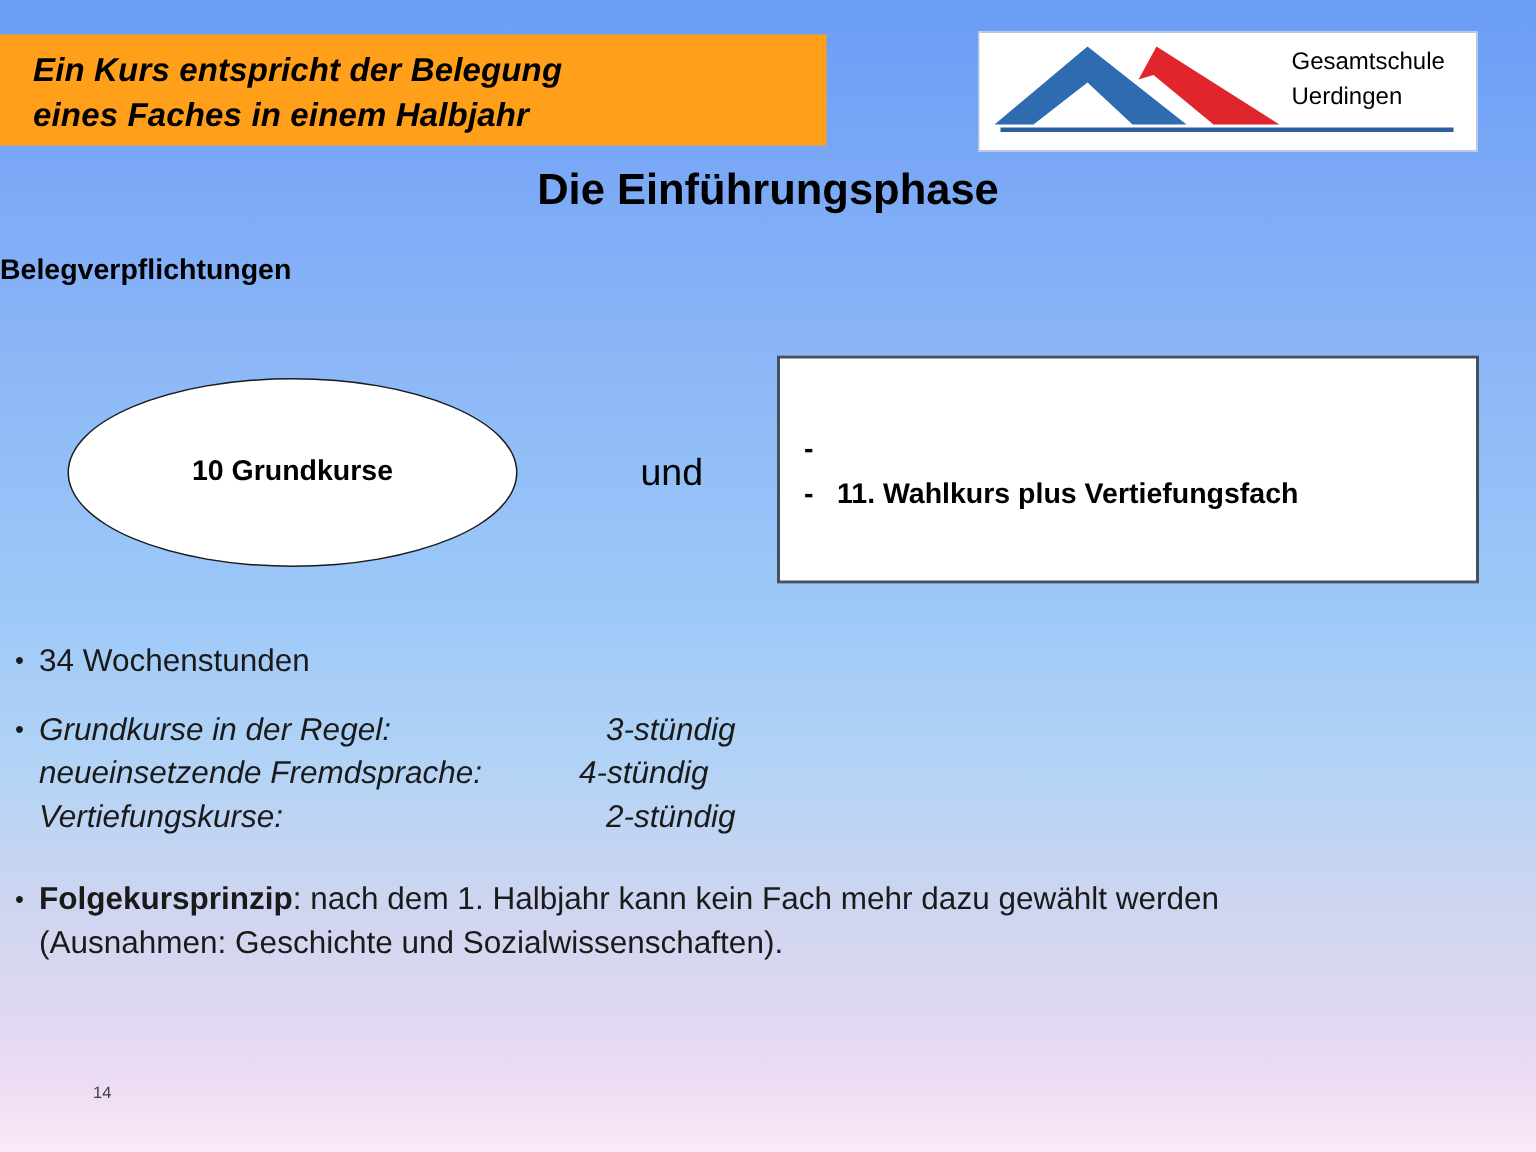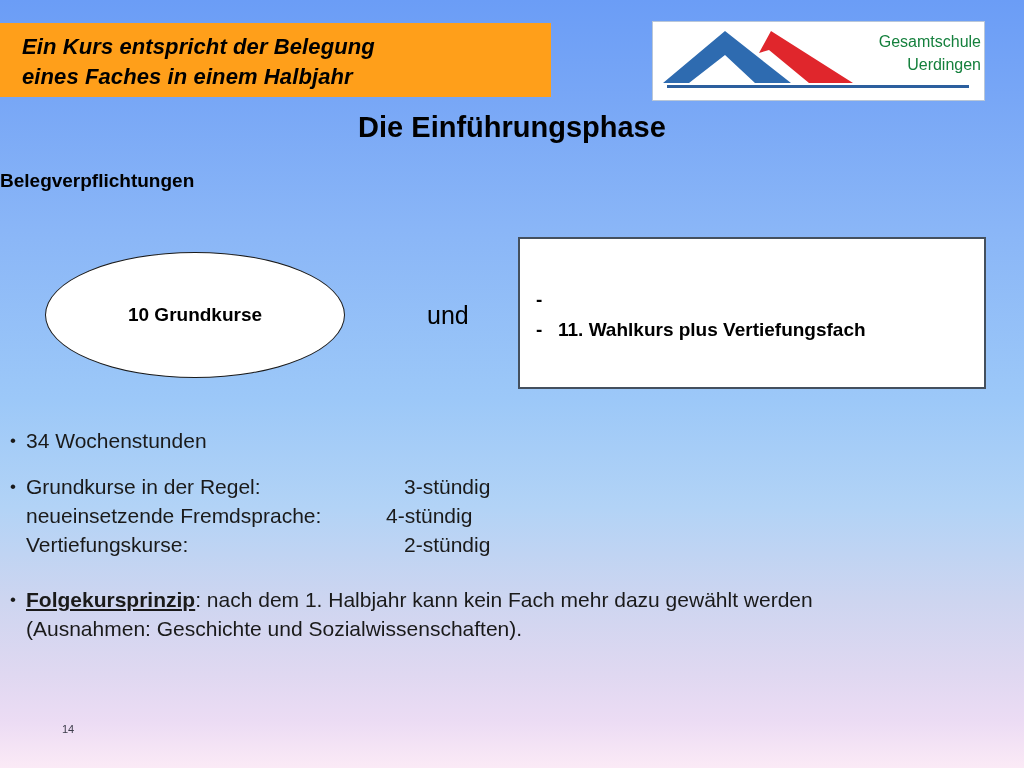--- a/index.html
+++ b/index.html
@@ -74,22 +74,22 @@
     top: 63px;
     width: 302px;
     height: 3px;
     background: #2c5f9e;
   }
   .logo-text {
     position: absolute;
     left: 208px;
     top: 8px;
     width: 120px;
-    text-align: right;
-    color: #15803d;
+    text-align: left;
+    color: #000000;
     font-size: 16px;
     line-height: 23px;
   }
 
   
   .title {
     position: absolute;
     left: 0;
     top: 111px;
     width: 1024px;
@@ -191,28 +191,28 @@
   }
   .bullet-body {
     flex: 1 1 auto;
   }
   .bullet-gap-1 { height: 17px; }
   .bullet-gap-2 { height: 26px; }
 
   .pair-row {
     display: flex;
     white-space: pre;
+    font-style: italic;
   }
   .pair-key { width: 360px; flex: 0 0 360px; }
   .pair-val { }
   .pair-val.pad-left { padding-left: 18px; }
 
   .lead-term {
     font-weight: bold;
-    text-decoration: underline;
     margin-top: 40px;
   }
 
   
   .page-number {
     position: absolute;
     left: 62px;
     top: 723px;
     font-size: 11px;
     color: #3c3c4a;

